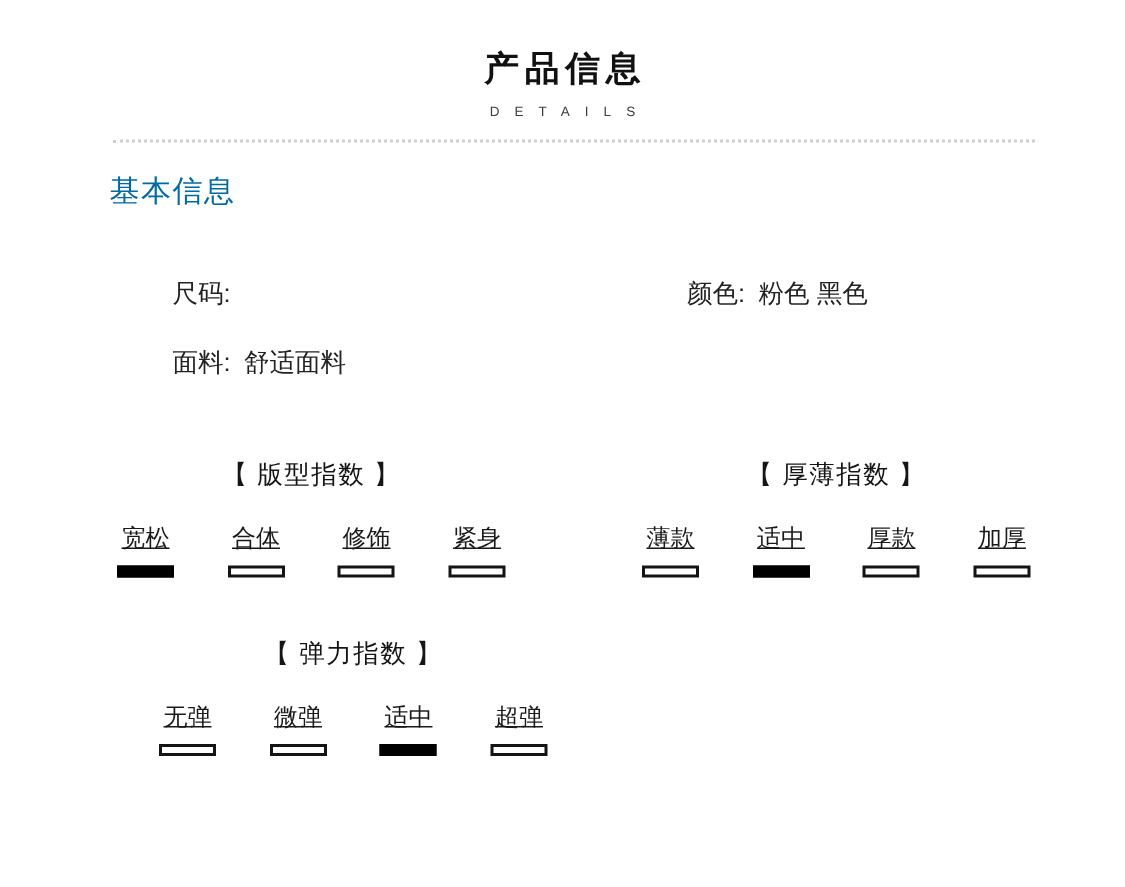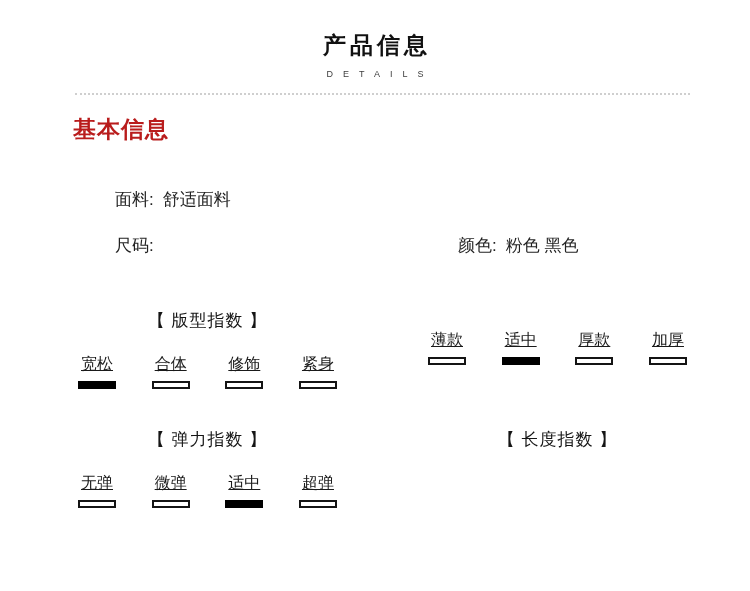--- a/index.html
+++ b/index.html
@@ -26,40 +26,40 @@
   
   .divider {
     margin:14px 60px 0 75px;
     border-top:2px dotted #cfcfcf;
     height:0;
   }
 
   
   .section-heading {
     margin:19px 0 0 73px;
-    font-size:23px; font-weight:700; color:#b91c1c;
+    font-size:20px; font-weight:400; color:#0369a1;
     letter-spacing:1px;
   }
 
   
   .info { margin-top:43px; font-size:17px; color:#222; }
   .info-row { position:relative; height:21px; padding-left:115px; }
   .info-row + .info-row { margin-top:25px; }
   .field { white-space:pre; }
   .field .value { margin-left:9px; }
   .field-right { position:absolute; left:458px; top:0; }
 
   
   .index-grid {
     margin-top:54px;
     padding:0 60px 0 75px;
     display:flex; flex-wrap:wrap; justify-content:space-between;
   }
   .index-group { width:265px; }
-  .index-group:nth-child(n+3) { margin-top:39px; }
+  .index-group:nth-child(n+3) { margin-top:39px;margin-left:28px; }
   .index-group-title {
     text-align:center; font-size:17px; color:#151515;
     letter-spacing:1px; line-height:24px;
   }
   .index-options {
     margin-top:21px;
     display:flex; justify-content:space-between;
   }
   .index-option {
     display:flex; flex-direction:column; align-items:center;
@@ -87,25 +87,25 @@
     <div class="title">产品信息</div>
     <div class="subtitle">DETAILS</div>
   </div>
 
   <div class="divider"></div>
 
   <div class="section-heading">基本信息</div>
 
   <div class="info">
     <div class="info-row">
-      <span class="field"><span>面料:</span><span class="value">舒适面料</span></span>
+      <span class="field"><span>尺码:</span><span class="value"></span></span>
+      <span class="field field-right"><span>颜色:</span><span class="value">粉色 黑色</span></span>
     </div>
     <div class="info-row">
-      <span class="field"><span>尺码:</span><span class="value"></span></span>
-      <span class="field field-right"><span>颜色:</span><span class="value">粉色 黑色</span></span>
+      <span class="field"><span>面料:</span><span class="value">舒适面料</span></span>
     </div>
   </div>
 
   <div class="index-grid">
   <div class="index-group">
     <div class="index-group-title">【 版型指数 】</div>
     <div class="index-options">
   <div class="index-option">
     <span class="option-label">宽松</span>
     <span class="option-box filled"></span>
@@ -122,20 +122,21 @@
   </div>
 
   <div class="index-option">
     <span class="option-label">紧身</span>
     <span class="option-box"></span>
   </div>
 </div>
   </div>
 
   <div class="index-group">
+    <div class="index-group-title">【 厚薄指数 】</div>
     <div class="index-options">
   <div class="index-option">
     <span class="option-label">薄款</span>
     <span class="option-box"></span>
   </div>
 
   <div class="index-option">
     <span class="option-label">适中</span>
     <span class="option-box filled"></span>
   </div>
@@ -171,18 +172,17 @@
   </div>
 
   <div class="index-option">
     <span class="option-label">超弹</span>
     <span class="option-box"></span>
   </div>
 </div>
   </div>
 
   <div class="index-group">
-    <div class="index-group-title">【 长度指数 】</div>
   </div>
 </div>
 
 
 </div>
 
 </body></html>

